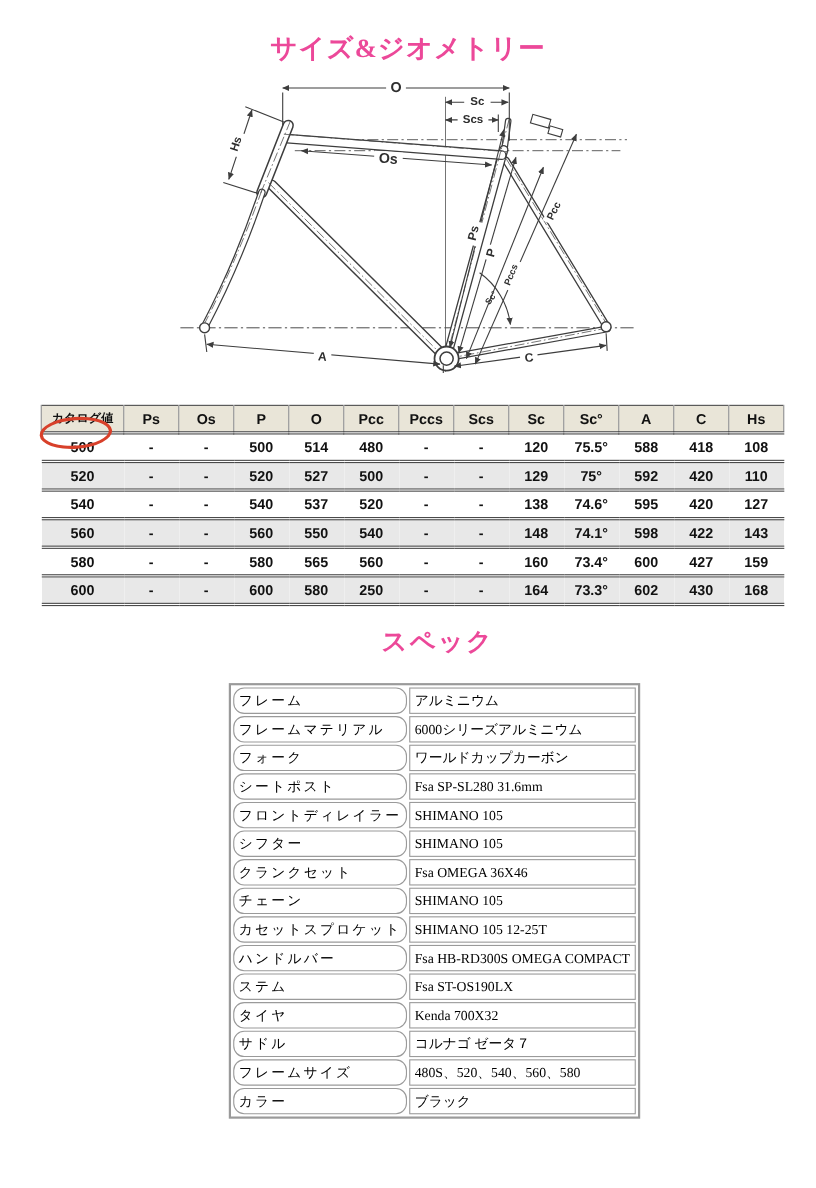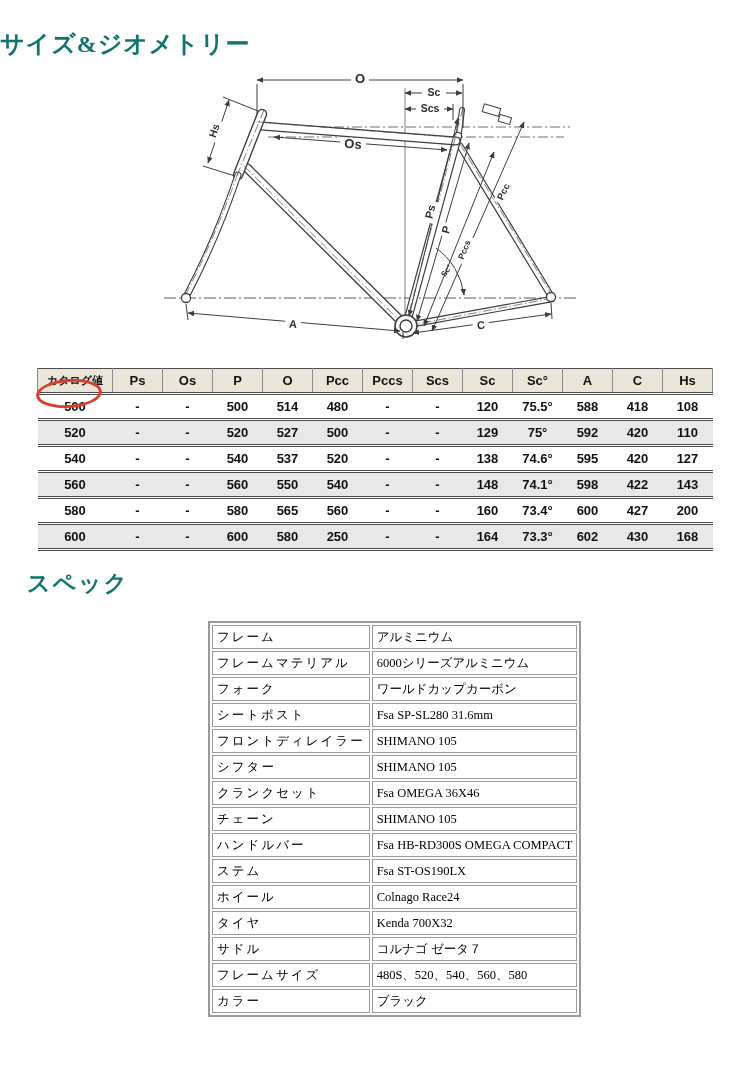--- a/index.html
+++ b/index.html
@@ -1,20 +1,20 @@
 <!DOCTYPE html>
 <html><head>
 <meta charset="utf-8">
 <style>
   html,body{margin:0;padding:0;background:#fff;}
   #page{position:relative;width:742px;height:1080px;background:#ffffff;overflow:hidden;
         font-family:"Liberation Sans",sans-serif;color:#111;}
 
-  .section-title{position:absolute;width:100%;
-        font-family:"Liberation Serif",serif;font-weight:700;color:#0f766e;}
+  .section-title{position:absolute;width:100%;text-align:center;
+        font-family:"Liberation Serif",serif;font-weight:700;color:#ec4899;}
   #geo-title{top:28px;font-size:24px;letter-spacing:1px;}
   #spec-title{top:568px;font-size:23px;letter-spacing:2px;margin-left:27px;}
 
   #diagram{position:absolute;left:150px;top:70px;}
 
   
   #geo-table{position:absolute;left:37px;top:368px;width:665px;border-collapse:collapse;
         table-layout:fixed;font-size:13px;}
   #geo-table th,#geo-table td{height:23px;text-align:center;vertical-align:middle;
         font-weight:700;padding:0;white-space:nowrap;overflow:hidden;}
@@ -27,21 +27,21 @@
 
   #highlight-ellipse{position:absolute;left:36px;top:379px;width:60px;height:23px;
         border-radius:50%;transform:rotate(-4deg);pointer-events:none;z-index:5;}
 
   
   #spec-table{position:absolute;left:208px;top:621px;width:317px;
         border-spacing:2px;border:2px solid #9a9a9a;
         font-family:"Liberation Serif",serif;font-size:12.5px;color:#000;}
   #spec-table td{border:1px solid #9a9a9a;padding:2px 4px;height:18px;
         vertical-align:middle;white-space:nowrap;overflow:hidden;}
-  #spec-table td.label{width:122px;letter-spacing:2px;}
+  #spec-table td.label{width:122px;letter-spacing:2px;border-radius:10px;}
   #spec-table td.value{width:179px;}
 
   svg text{font-family:"Liberation Sans",sans-serif;font-weight:700;fill:#2e2e2e;}
 </style>
 </head>
 <body>
 
 <div id="page">
 
   <div id="geo-title" class="section-title">サイズ&amp;ジオメトリー</div>
@@ -258,21 +258,21 @@
           <td>-</td>
           <td>580</td>
           <td>565</td>
           <td>560</td>
           <td>-</td>
           <td>-</td>
           <td>160</td>
           <td>73.4°</td>
           <td>600</td>
           <td>427</td>
-          <td>200</td>
+          <td>159</td>
         </tr>
         <tr class="alt" style="background: rgb(232, 232, 232);">
           <td>600</td>
           <td>-</td>
           <td>-</td>
           <td>600</td>
           <td>580</td>
           <td>250</td>
           <td>-</td>
           <td>-</td>
@@ -316,32 +316,32 @@
         </tr>
         <tr>
           <td class="label">クランクセット</td>
           <td class="value">Fsa OMEGA 36X46</td>
         </tr>
         <tr>
           <td class="label">チェーン</td>
           <td class="value">SHIMANO 105</td>
         </tr>
         <tr>
+          <td class="label">カセットスプロケット</td>
+          <td class="value">SHIMANO 105 12-25T</td>
+        </tr>
+        <tr>
           <td class="label">ハンドルバー</td>
           <td class="value">Fsa HB-RD300S OMEGA COMPACT</td>
         </tr>
         <tr>
           <td class="label">ステム</td>
           <td class="value">Fsa ST-OS190LX</td>
         </tr>
         <tr>
-          <td class="label">ホイール</td>
-          <td class="value">Colnago Race24</td>
-        </tr>
-        <tr>
           <td class="label">タイヤ</td>
           <td class="value">Kenda 700X32</td>
         </tr>
         <tr>
           <td class="label">サドル</td>
           <td class="value">コルナゴ ゼータ７</td>
         </tr>
         <tr>
           <td class="label">フレームサイズ</td>
           <td class="value">480S、520、540、560、580</td>

